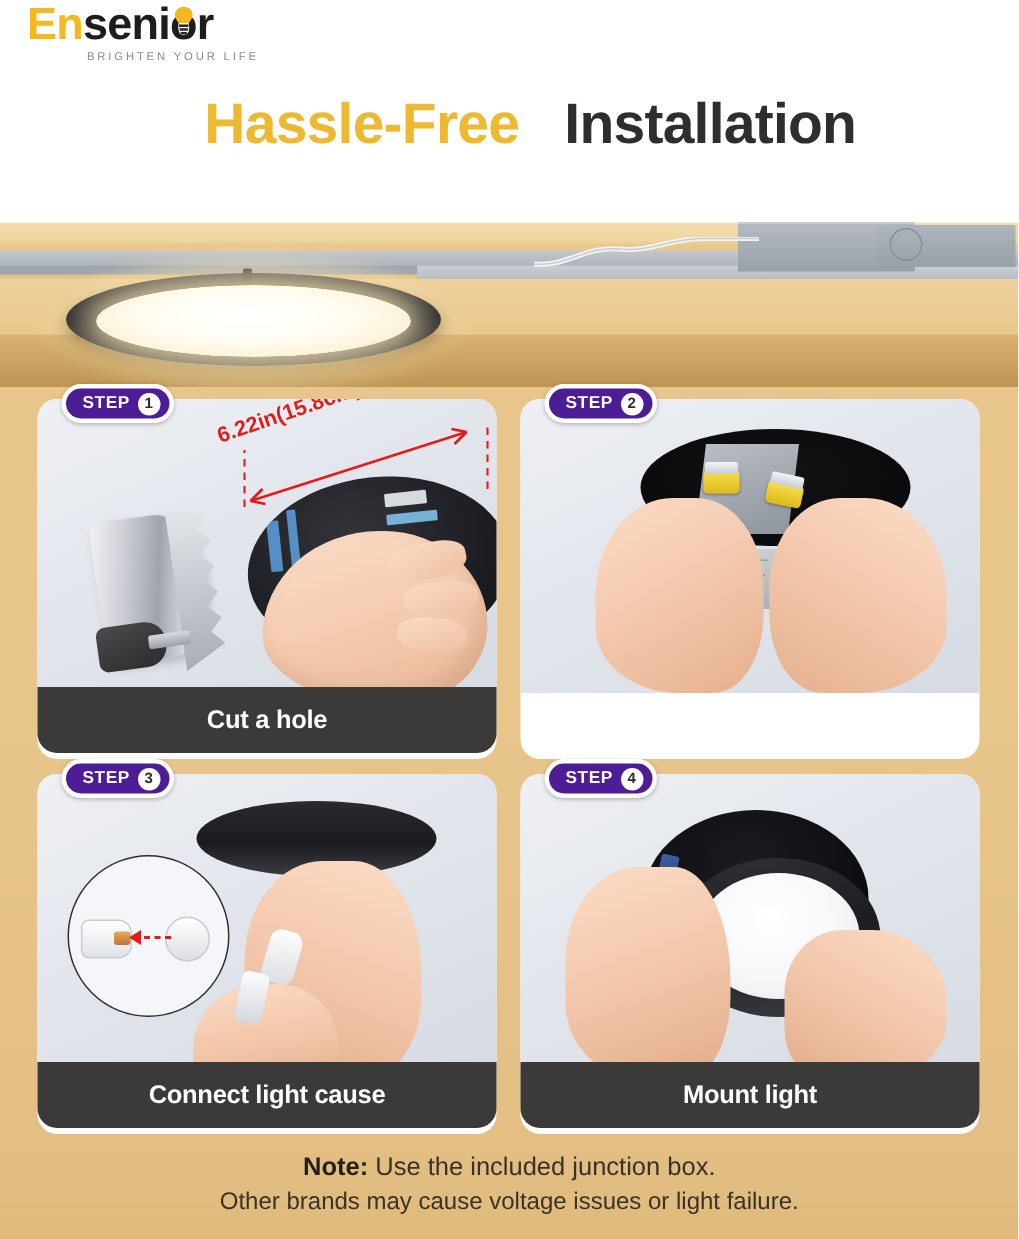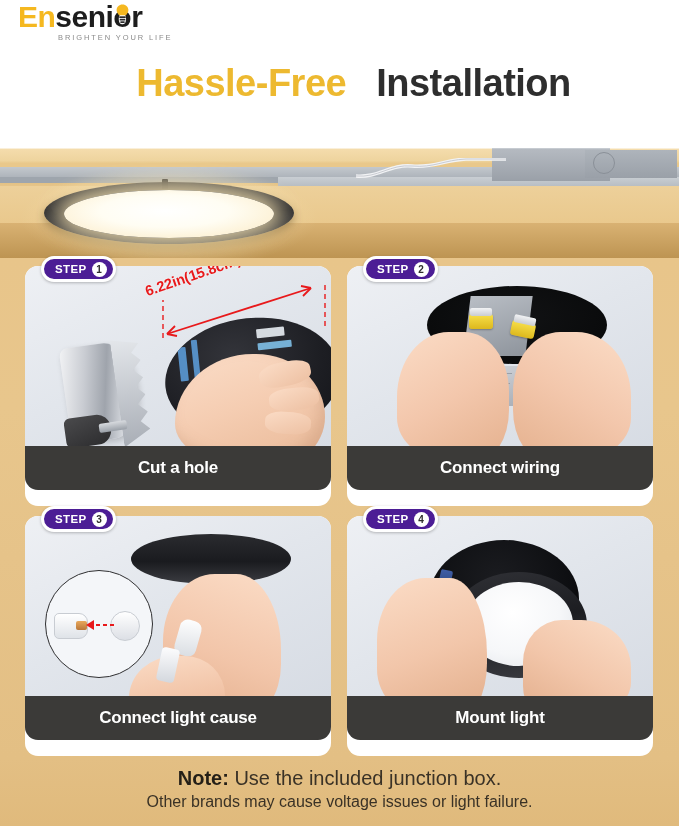--- a/index.html
+++ b/index.html
@@ -148,21 +148,21 @@
   .card.c3 { left:25px;  top:258px; }
   .card.c4 { left:347px; top:258px; }
 
   .photo {
     position:absolute; left:0; top:0; width:306px; height:196px;
     border-radius:13px 13px 0 0;
     background:linear-gradient(155deg,#eef0f4 0%, #e2e6ec 45%, #d6dbe3 100%);
     overflow:hidden;
   }
   .caption {
-    position:absolute; left:0; bottom:16px; width:306px; height:44px;
+    position:absolute; left:0; bottom:4px; width:306px; height:44px;
     background:#3b3a38;
     border-radius:0 0 13px 13px;
     color:#ffffff;
     font-size:17px; font-weight:bold;
     display:flex; align-items:center; justify-content:center;
     letter-spacing:-0.2px;
   }
   
   .step-pill {
     position:absolute; left:16px; top:-10px;
@@ -378,21 +378,21 @@
     border-radius:2px; transform:rotate(12deg);
   }
 
   
   .note {
     position:absolute; left:0; top:758px; width:679px; height:68px;
     background:linear-gradient(180deg,#e3bf84 0%, #e0ba7c 100%);
     text-align:center;
     padding-top:8px;
   }
-  .note-l1 { font-size:20px; color:#3a3226; line-height:24px; }
+  .note-l1 { font-size:17px; color:#3a3226; line-height:24px; }
   .note-l1 b { font-weight:bold; color:#241f17; }
   .note-l2 { font-size:16px; color:#3a3226; line-height:24px; }
 </style>
 </head>
 <body>
 
 <div class="header">
 
   <div class="logo">
     <div class="logo-word">
@@ -499,21 +499,20 @@
         </div>
 
         <div class="hand-l"></div>
         <div class="hand-r"></div>
       </div>
 
       <div class="step-pill">
         <span class="lbl">STEP</span>
         <span class="num">2</span>
       </div>
-      <div class="caption">Connect wiring</div>
     </div>
 
     <div class="card c3">
       <div class="photo">
         <div class="ring3"></div>
 
         <div class="inset-circle">
           <div class="plug-a"></div>
           <div class="plug-pin"></div>
           <div class="plug-b"></div>

